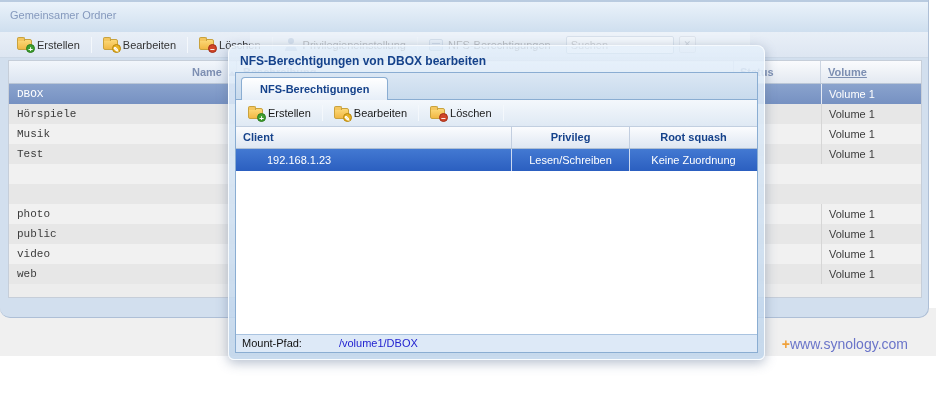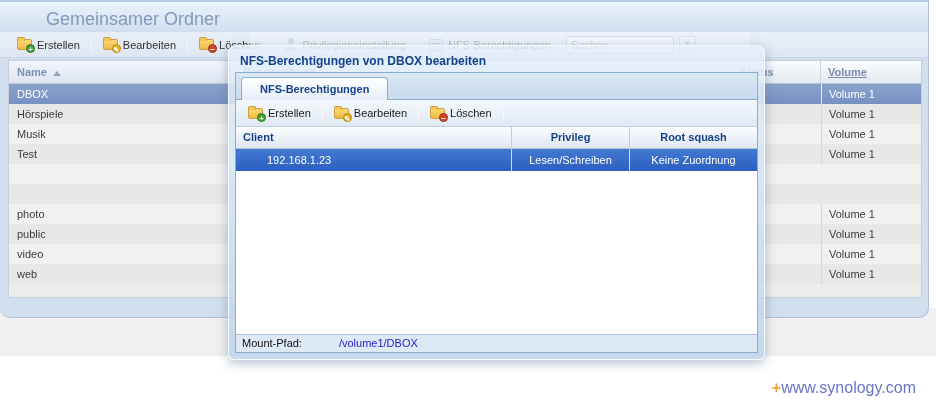--- a/index.html
+++ b/index.html
@@ -1,27 +1,27 @@
 <!DOCTYPE html>
 <html><head>
 <meta charset="utf-8">
 <style>
   * { margin:0; padding:0; box-sizing:border-box; }
   html,body { width:936px; height:400px; background:#ffffff; font-family:"Liberation Sans",sans-serif; overflow:hidden; position:relative; }
 
   
   .page-footer { position:absolute; left:0; top:308px; width:936px; height:48px; background:#f0f0f0; z-index:0; }
-  .syno-link { position:absolute; right:20px; top:28px; font-size:16px;margin-top:43px; }
+  .syno-link { position:absolute; right:28px; top:28px; font-size:14px; }
   .syno-plus { color:#f0a13a; font-weight:bold; }
   .syno-url { color:#6a74c9; }
 
   
   .window { position:absolute; left:0; top:0; width:929px; height:318px; background:#d2dfee; border-right:1px solid #aebfd6; border-bottom:1px solid #aebfd6; border-radius:0 0 10px 10px; z-index:1; }
   .win-header { height:32px; background:linear-gradient(#eaf2fa,#cfdfef); border-top:2px solid #b9cbe0; }
-  .win-title { font-size:18px; color:#8599bd; padding:7px 0 0 10px;margin-left:36px; }
+  .win-title { font-size:11px; color:#8599bd; padding:7px 0 0 10px; }
 
   .toolbar { height:26px; display:flex; align-items:center; padding-left:12px; background:linear-gradient(#e9eff7,#dde6f2); border-bottom:1px solid #ccd8e6; }
   .tb-btn { display:flex; align-items:center; gap:5px; font-size:11px; color:#333; padding:2px 5px; cursor:default; }
   .tb-sep { width:1px; height:16px; background:#c6d2e2; border-right:1px solid #f4f8fc; margin:0 6px; }
   .search-box { margin-left:10px; width:108px; height:18px; border:1px solid #9fb0c6; border-radius:2px; font-size:11px; color:#666; padding:0 4px; background:#fff; font-family:"Liberation Sans",sans-serif; }
   .search-clear { margin-left:5px; width:17px; height:17px; border:1px solid #b3bcc8; border-radius:2px; background:linear-gradient(#f5f7f9,#dfe4ea); color:#76808e; font-size:9px; line-height:15px; text-align:center; }
 
   
   .icon-folder { position:relative; width:15px; height:11px; background:linear-gradient(#fcd978,#f1b845); border:1px solid #c9a23d; border-radius:1px 2px 2px 2px; flex:none; }
   .icon-folder::before { content:""; position:absolute; top:-3px; left:-1px; width:6px; height:3px; background:#f4c65e; border:1px solid #c9a23d; border-bottom:none; border-radius:2px 2px 0 0; }
@@ -31,31 +31,31 @@
   .badge.edit { background:#e8b225; border:1px solid #b8880f; font-size:7px; }
   .icon-user { position:relative; width:14px; height:13px; flex:none; }
   .icon-user::before { content:""; position:absolute; top:0; left:4px; width:6px; height:6px; border-radius:50%; background:#90a8c8; }
   .icon-user::after { content:""; position:absolute; bottom:0; left:1px; width:12px; height:6px; border-radius:6px 6px 0 0; background:#90a8c8; }
   .icon-nfs { position:relative; width:14px; height:12px; background:linear-gradient(#dce9f6,#b8cfe8); border:1px solid #8fa9c6; border-radius:2px; flex:none; }
   .icon-nfs::before { content:""; position:absolute; left:2px; top:3px; right:2px; height:1px; background:#7d97b6; box-shadow:0 3px 0 #7d97b6; }
 
   
   .grid { position:absolute; left:8px; top:60px; width:914px; height:238px; background:#ededed; border:1px solid #c6ced9; }
   .grid-header { display:flex; height:23px; background:linear-gradient(#fafbfd,#e3e9f1); border-bottom:1px solid #bac6d6; font-size:11px; font-weight:bold; color:#7d8fb2; line-height:22px; }
-  .gh-name { width:228px; padding-left:8px; background:linear-gradient(#f2f6fb,#dce5f1); border-right:1px solid #ccd5e2; }
+  .gh-name { width:228px; padding-left:8px; background:linear-gradient(#f2f6fb,#dce5f1); border-right:1px solid #ccd5e2;text-align:right; }
   .gh-desc { width:497px; padding-left:6px; border-right:1px solid #ccd5e2; }
   .gh-status { width:87px; padding-left:6px; border-right:1px solid #ccd5e2; }
   .gh-vol { flex:1; padding-left:7px;text-decoration:underline; }
   .sort-asc { display:inline-block; width:0; height:0; border-left:4px solid transparent; border-right:4px solid transparent; border-bottom:5px solid #96a6c2; margin-left:6px; }
 
   .grid-row { display:flex; height:20px; font-size:11px; color:#3c3c3c; line-height:20px; }
   .grid-row.odd { background:#e7e7e7; }
   .grid-row.even { background:#f1f1f1; }
   .grid-row.selected { background:linear-gradient(#8aa3cd,#7691c2); color:#ffffff; }
-  .gc-name { width:228px; padding-left:8px; overflow:hidden; white-space:nowrap; }
+  .gc-name { width:228px; padding-left:8px; overflow:hidden; white-space:nowrap;font-family:Liberation Mono, monospace; }
   .gc-desc { width:497px; }
   .gc-status { width:87px; }
   .gc-vol { flex:1; padding-left:7px; border-left:1px solid #d6d6d6; }
   .grid-row.selected .gc-vol { border-left:1px solid rgba(255,255,255,0.8); }
 
   
   .dialog-glow { position:absolute; left:250px; top:32px; width:500px; height:15px; background:rgba(238,244,250,0.72); z-index:5; }
 
   
   .dialog { position:absolute; left:228px; top:45px; width:537px; height:315px; z-index:10; background:linear-gradient(rgba(228,239,250,0.88),rgba(189,211,234,0.84)); border:1px solid rgba(250,253,255,0.9); border-radius:8px 8px 6px 6px; box-shadow:0 3px 12px rgba(90,110,145,0.45); padding:5px 6px 6px 6px; }

